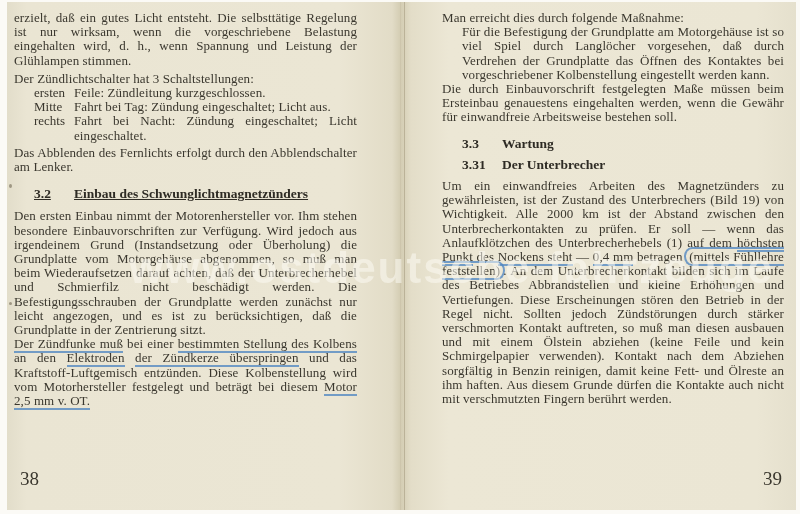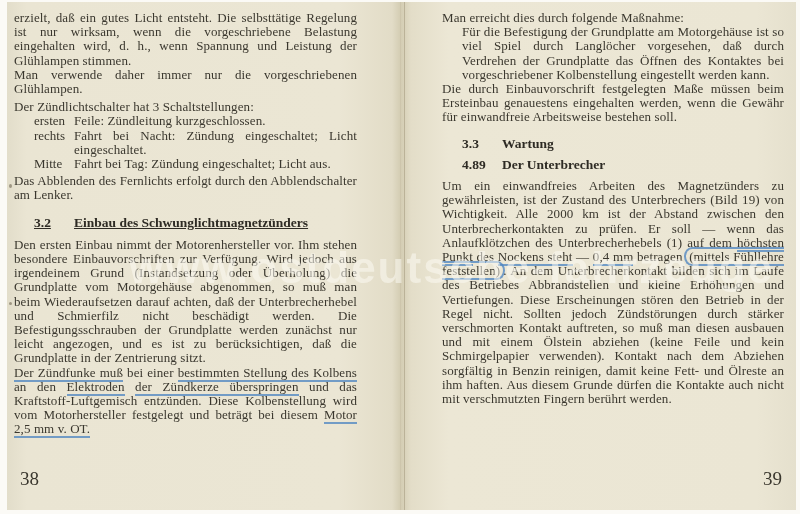--- a/index.html
+++ b/index.html
@@ -53,34 +53,33 @@
 </head>
 <body>
 
 <div class="paper">
 
   <div class="crease2" style="left:393px;"></div>
   <div class="crease" style="left:397px;"></div>
 
   <div class="page page-left">
     <p>erzielt, daß ein gutes Licht entsteht. Die selbsttätige Regelung ist nur wirksam, wenn die vorgeschriebene Belastung eingehalten wird, d. h., wenn Spannung und Leistung der Glühlampen stimmen.</p>
-    <p>Man verwende daher immer nur die vorgeschriebenen Glühlampen.</p>
     <p class="gap-s">Der Zündlichtschalter hat 3 Schaltstellungen:</p>
 
     <div class="list-row">
       <div class="term">ersten</div>
       <div class="def">Feile: Zündleitung kurzgeschlossen.</div>
     </div>
     <div class="list-row">
+      <div class="term">Mitte</div>
+      <div class="def">Fahrt bei Tag: Zündung eingeschaltet; Licht aus.</div>
+    </div>
+    <div class="list-row">
       <div class="term">rechts</div>
       <div class="def">Fahrt bei Nacht: Zündung eingeschaltet; Licht eingeschaltet.</div>
-    </div>
-    <div class="list-row">
-      <div class="term">Mitte</div>
-      <div class="def">Fahrt bei Tag: Zündung eingeschaltet; Licht aus.</div>
     </div>
 
     <p class="gap-xs">Das Abblenden des Fernlichts erfolgt durch den Abblendschalter am Lenker.</p>
 
     <div class="sec-heading h-main">
       <span class="sec-num">3.2</span>
       <span>Einbau des Schwunglichtmagnetzünders</span>
     </div>
 
     <p>Den ersten Einbau nimmt der Motorenhersteller vor. Ihm stehen besondere Einbauvorschriften zur Verfügung. Wird jedoch aus irgendeinem Grund (Instandsetzung oder Überholung) die Grundplatte vom Motorgehäuse abgenommen, so muß man beim Wiederaufsetzen darauf achten, daß der Unterbrecherhebel und Schmierfilz nicht beschädigt werden. Die Befestigungsschrauben der Grundplatte werden zunächst nur leicht angezogen, und es ist zu berücksichtigen, daß die Grundplatte in der Zentrierung sitzt.</p>
@@ -90,21 +89,21 @@
   <div class="page page-right">
     <p>Man erreicht dies durch folgende Maßnahme:</p>
     <p class="indented">Für die Befestigung der Grundplatte am Motorgehäuse ist so viel Spiel durch Langlöcher vorgesehen, daß durch Verdrehen der Grundplatte das Öffnen des Kontaktes bei vorgeschriebener Kolbenstellung eingestellt werden kann.</p>
     <p>Die durch Einbauvorschrift festgelegten Maße müssen beim Ersteinbau genauestens eingehalten werden, wenn die Gewähr für einwandfreie Arbeitsweise bestehen soll.</p>
 
     <div class="sec-heading h-33">
       <span class="sec-num">3.3</span>
       <span>Wartung</span>
     </div>
     <div class="sec-heading h-331">
-      <span class="sec-num">4.89</span>
+      <span class="sec-num">3.31</span>
       <span>Der Unterbrecher</span>
     </div>
 
     <p><span>Um ein einwandfreies Arbeiten des Magnetzünders zu gewährleisten, ist der Zustand des Unterbrechers (Bild 19) von Wichtigkeit. Alle 2000 km ist der Abstand zwischen den Unterbrecherkontakten zu prüfen. Er soll — wenn das Anlaufklötzchen des Unterbrecherhebels (1) auf dem </span><span class="mark-u">höchsten Punkt</span><span> des </span><span class="mark-u">Nockens steht</span><span> — </span><span class="mark-u">0,4 mm</span><span> betragen </span><span class="mark-o">(mittels Fühllehre feststellen)</span><span>. An dem Unterbrecherkontakt bilden sich im Laufe des Betriebes Abbrandstellen und kleine Erhöhungen und Vertiefungen. Diese Erscheinungen stören den Betrieb in der Regel nicht. Sollten jedoch Zündstörungen durch stärker verschmorten Kontakt auftreten, so muß man diesen ausbauen und mit einem Ölstein abziehen (keine Feile und kein Schmirgelpapier verwenden). Kontakt nach dem Abziehen sorgfältig in Benzin reinigen, damit keine Fett- und Ölreste an ihm haften. Aus diesem Grunde dürfen die Kontakte auch nicht mit verschmutzten Fingern berührt werden.</span></p>
   </div>
 
   <div class="watermark">www.ostdeutsche-fahrzeuge</div>
 
   <div class="pagenum pagenum-left">38</div>
   <div class="pagenum pagenum-right">39</div>

